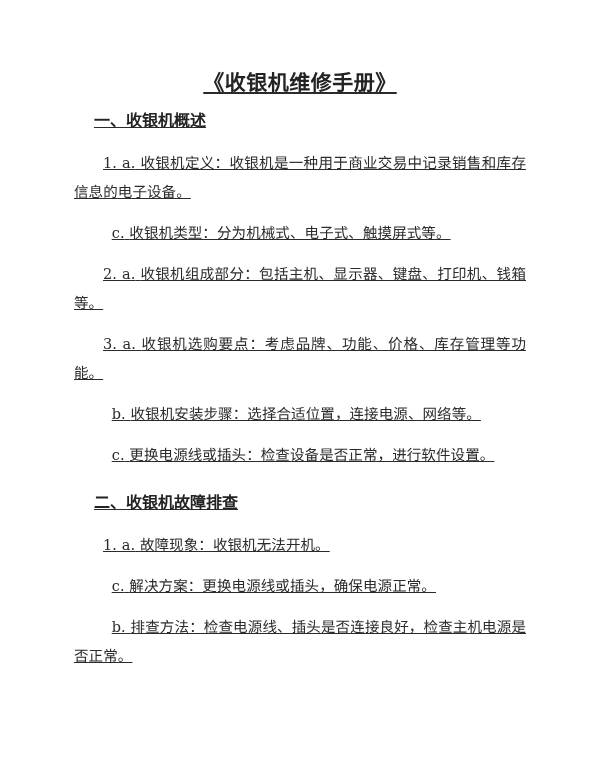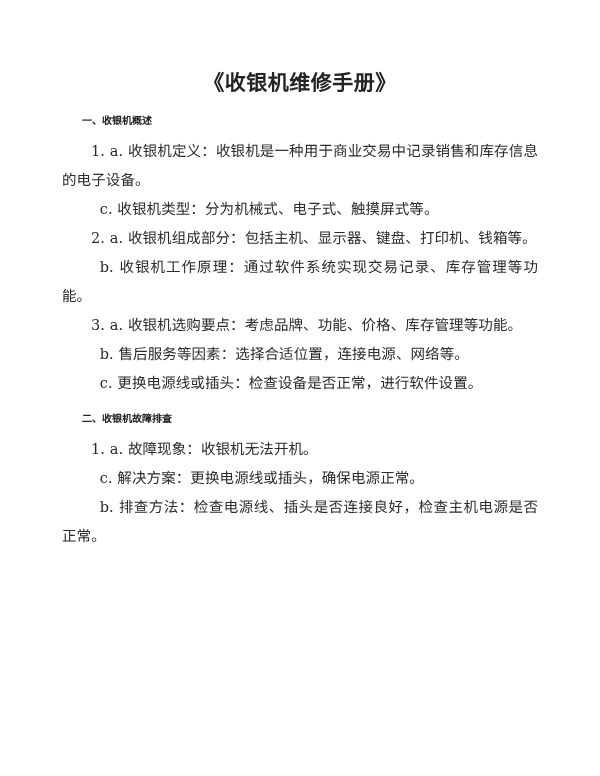--- a/index.html
+++ b/index.html
@@ -16,47 +16,48 @@
     color: #2b2b2b;
     -webkit-font-smoothing: antialiased;
   }
   .page {
     position: relative;
     width: 600px;
     height: 688px;
     background: #ffffff;
     box-sizing: border-box;
     padding: 0 62px 0 62px;
+    text-decoration: underline;
   }
   .doc-title {
     text-align: center;
     font-size: 21px;
     font-weight: bold;
     letter-spacing: 0.5px;
     margin: 0;
     padding-top: 68px;
     line-height: 30px;
     color: #232323;
   }
   .section-heading {
-    font-size: 10px;
+    font-size: 16px;
     font-weight: bold;
     line-height: 29px;
     margin: 0;
     padding-top: 8px;
     text-indent: 2em;
     color: #232323;
   }
   .section-heading.tight {
     padding-top: 6px;
   }
   .para {
     font-size: 14.5px;
     line-height: 29px;
-    margin: 0;
+    margin: 12px;
     text-align: justify;
     text-justify: inter-ideograph;
     letter-spacing: 0.1px;
   }
   .para.num {
     text-indent: 2em;
   }
   .para.letter {
     text-indent: 2.6em;
   }
@@ -74,23 +75,22 @@
 
   <h1 class="doc-title">《收银机维修手册》</h1>
 
   <div class="section">
     <h2 class="section-heading">一、收银机概述</h2>
 
     <div class="body-block">
       <p class="para num"><span class="marker">1. a.</span>&nbsp;<span>收银机定义：收银机是一种用于商业交易中记录销售和库存信息的电子设备。</span></p>
       <p class="para letter"><span class="marker">c.</span>&nbsp;<span>收银机类型：分为机械式、电子式、触摸屏式等。</span></p>
       <p class="para num"><span class="marker">2. a.</span>&nbsp;<span>收银机组成部分：包括主机、显示器、键盘、打印机、钱箱等。</span></p>
-      <p class="para letter"><span class="marker">b.</span>&nbsp;<span>收银机工作原理：通过软件系统实现交易记录、库存管理等功能。</span></p>
       <p class="para num"><span class="marker">3. a.</span>&nbsp;<span>收银机选购要点：考虑品牌、功能、价格、库存管理等功能。</span></p>
-      <p class="para letter"><span class="marker">b.</span>&nbsp;<span>售后服务等因素：选择合适位置，连接电源、网络等。</span></p>
+      <p class="para letter"><span class="marker">b.</span>&nbsp;<span>收银机安装步骤：选择合适位置，连接电源、网络等。</span></p>
       <p class="para letter"><span class="marker">c.</span>&nbsp;<span>更换电源线或插头：检查设备是否正常，进行软件设置。</span></p>
     </div>
   </div>
 
   <div class="section">
     <h2 class="section-heading tight">二、收银机故障排查</h2>
 
     <div class="body-block">
       <p class="para num"><span class="marker">1. a.</span>&nbsp;<span>故障现象：收银机无法开机。</span></p>
       <p class="para letter"><span class="marker">c.</span>&nbsp;<span>解决方案：更换电源线或插头，确保电源正常。</span></p>

